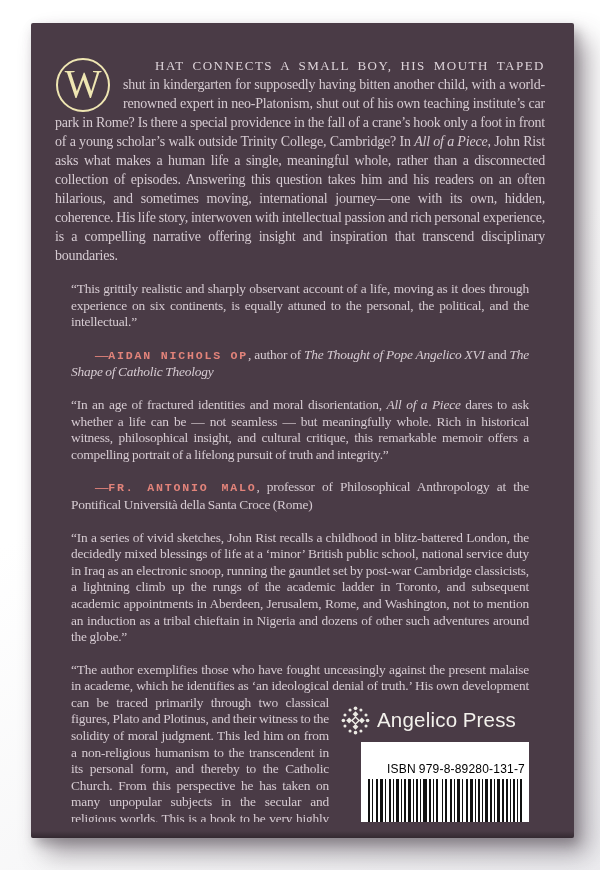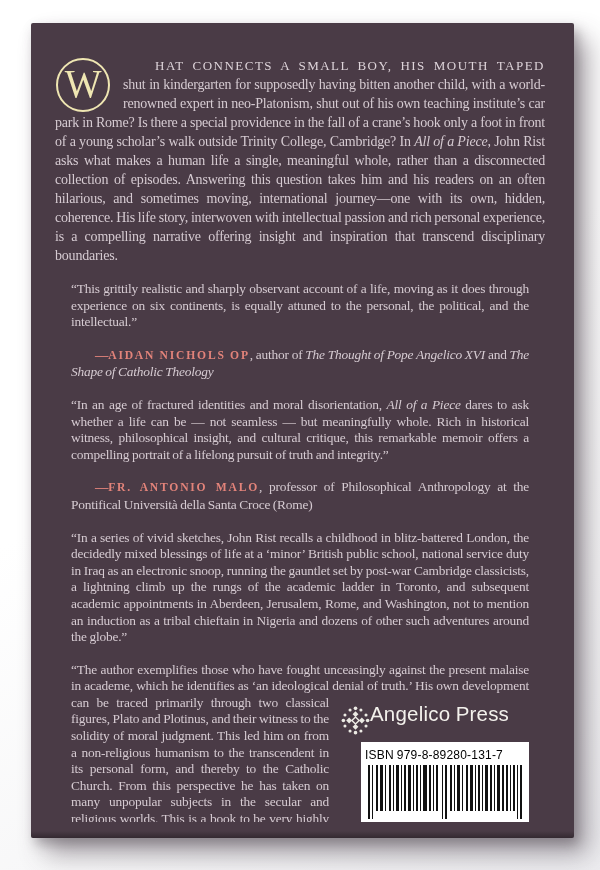--- a/index.html
+++ b/index.html
@@ -19,29 +19,29 @@
          border:2px solid var(--accent_cream,#efe6b2);border-radius:50%;
          display:flex;align-items:center;justify-content:center;}
   .dropcap{font-size:39px;line-height:1;color:var(--accent_cream,#efe6b2);transform:translateY(-2px);}
   .lead{font-size:13px;letter-spacing:1.5px;word-spacing:.5px;color:#ded4da;margin-left:32px;}
 
   .blurb{margin:0 0 6px;font-size:13.4px;line-height:16.6px;letter-spacing:-.2px;word-spacing:-.5px;}
   .blurb p{margin:16px;}
   .attr{text-indent:24px;}
   .seg-italic{font-style:italic;}
   .seg-dash{color:var(--accent_pink,#e2837a);font-weight:bold;}
-  .seg-name{color:var(--accent_pink,#e2837a);font-weight:bold;font-size:11.6px;letter-spacing:1.8px;}
+  .seg-name{color:var(--accent_pink,#e2837a);font-weight:bold;font-size:11.6px;letter-spacing:1.8px;font-family:Liberation Mono, monospace;}
 
   .pub{float:right;width:188px;margin:2px 0 2px 12px;}
-  .pubrow{display:flex;gap:0;padding:9px 0 7px 0;}
+  .pubrow{display:flex;align-items:center;gap:7px;padding:9px 0 7px 0;}
   .cross{width:29px;height:29px;flex:0 0 auto;}
   .pubname{font-family:"Liberation Sans","DejaVu Sans",sans-serif;font-weight:400;
          font-size:20.5px;letter-spacing:.2px;white-space:nowrap;color:var(--publisher_text,#f3f1ec);}
   .isbn{display:block;background:var(--barcode_bg,#fff);width:168px;margin-left:auto;
-         padding:5px 4px 4px;box-sizing:border-box;text-align:left;}
+         padding:19px 4px 4px;box-sizing:border-box;text-align:right;}
   .isbnlabel{display:block;font-family:"Liberation Sans","DejaVu Sans",sans-serif;
          font-size:12px;color:var(--barcode_ink,#000);letter-spacing:.2px;white-space:nowrap;}
   .bars{display:block;width:154px;height:54px;margin:2px auto 0;}
   .digits{display:block;font-family:"Liberation Sans","DejaVu Sans",sans-serif;
          font-size:12px;color:var(--barcode_ink,#000);letter-spacing:2.5px;white-space:nowrap;margin-top:0;}
 </style>
 </head>
 <body>
 
 <div class="stage">

